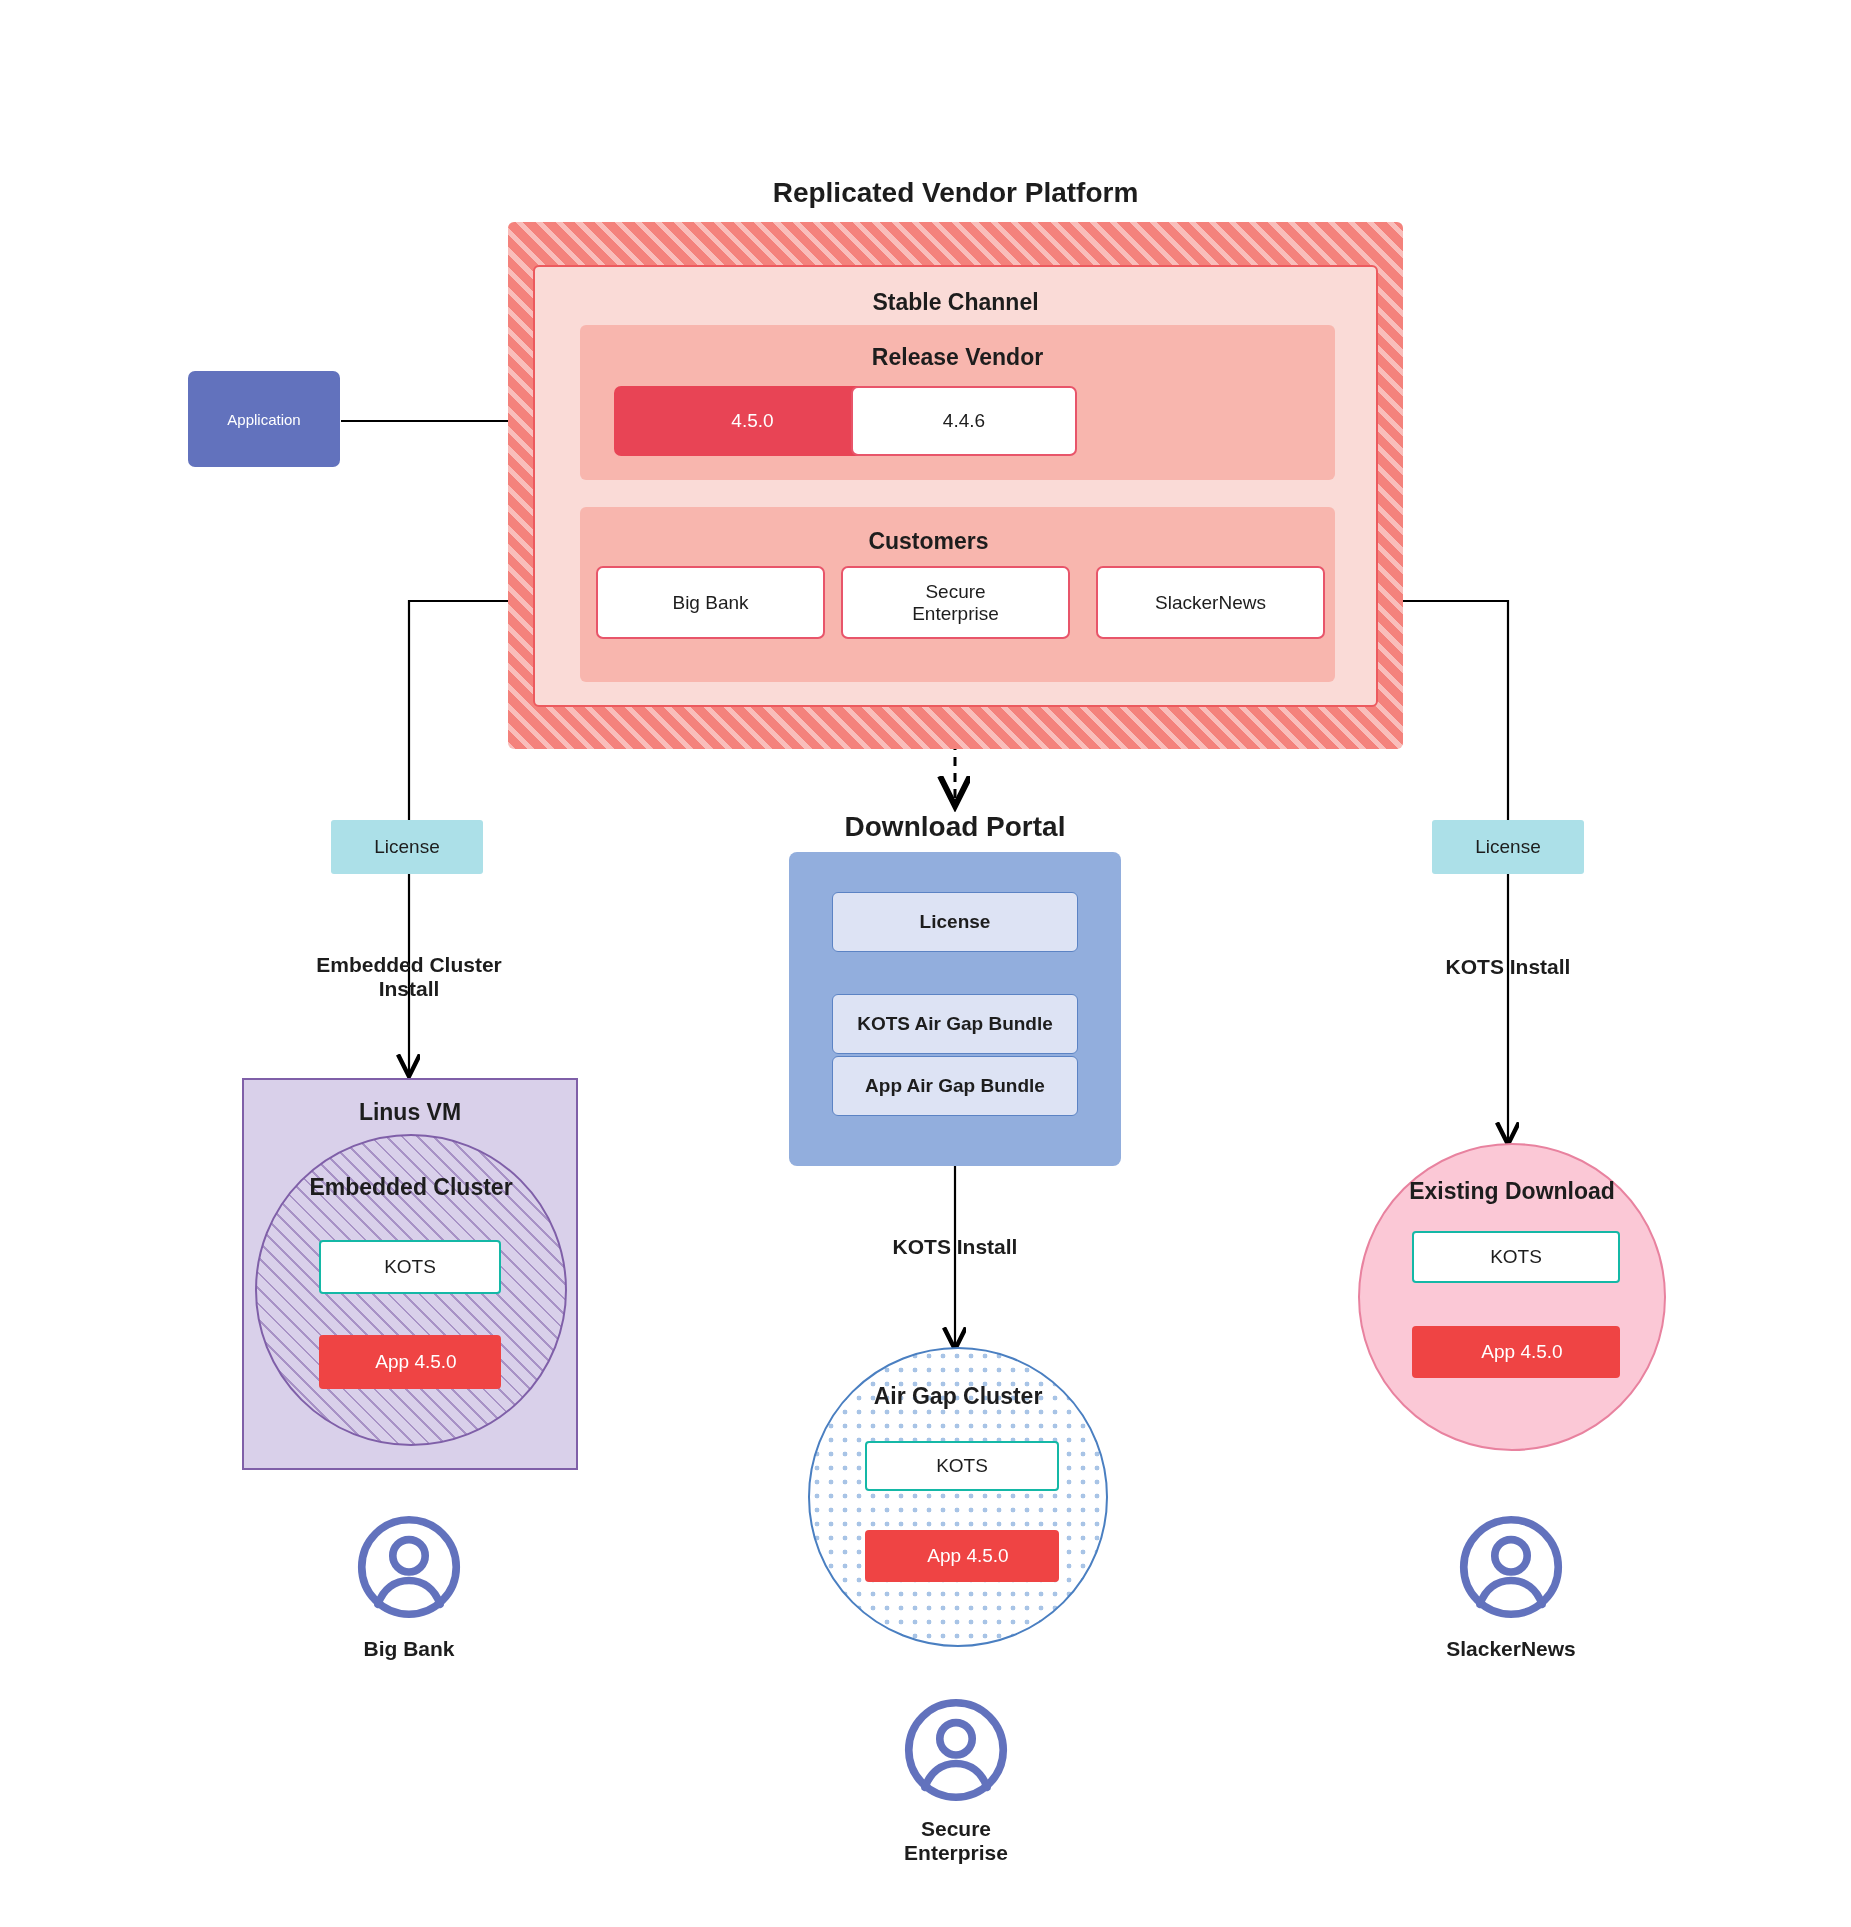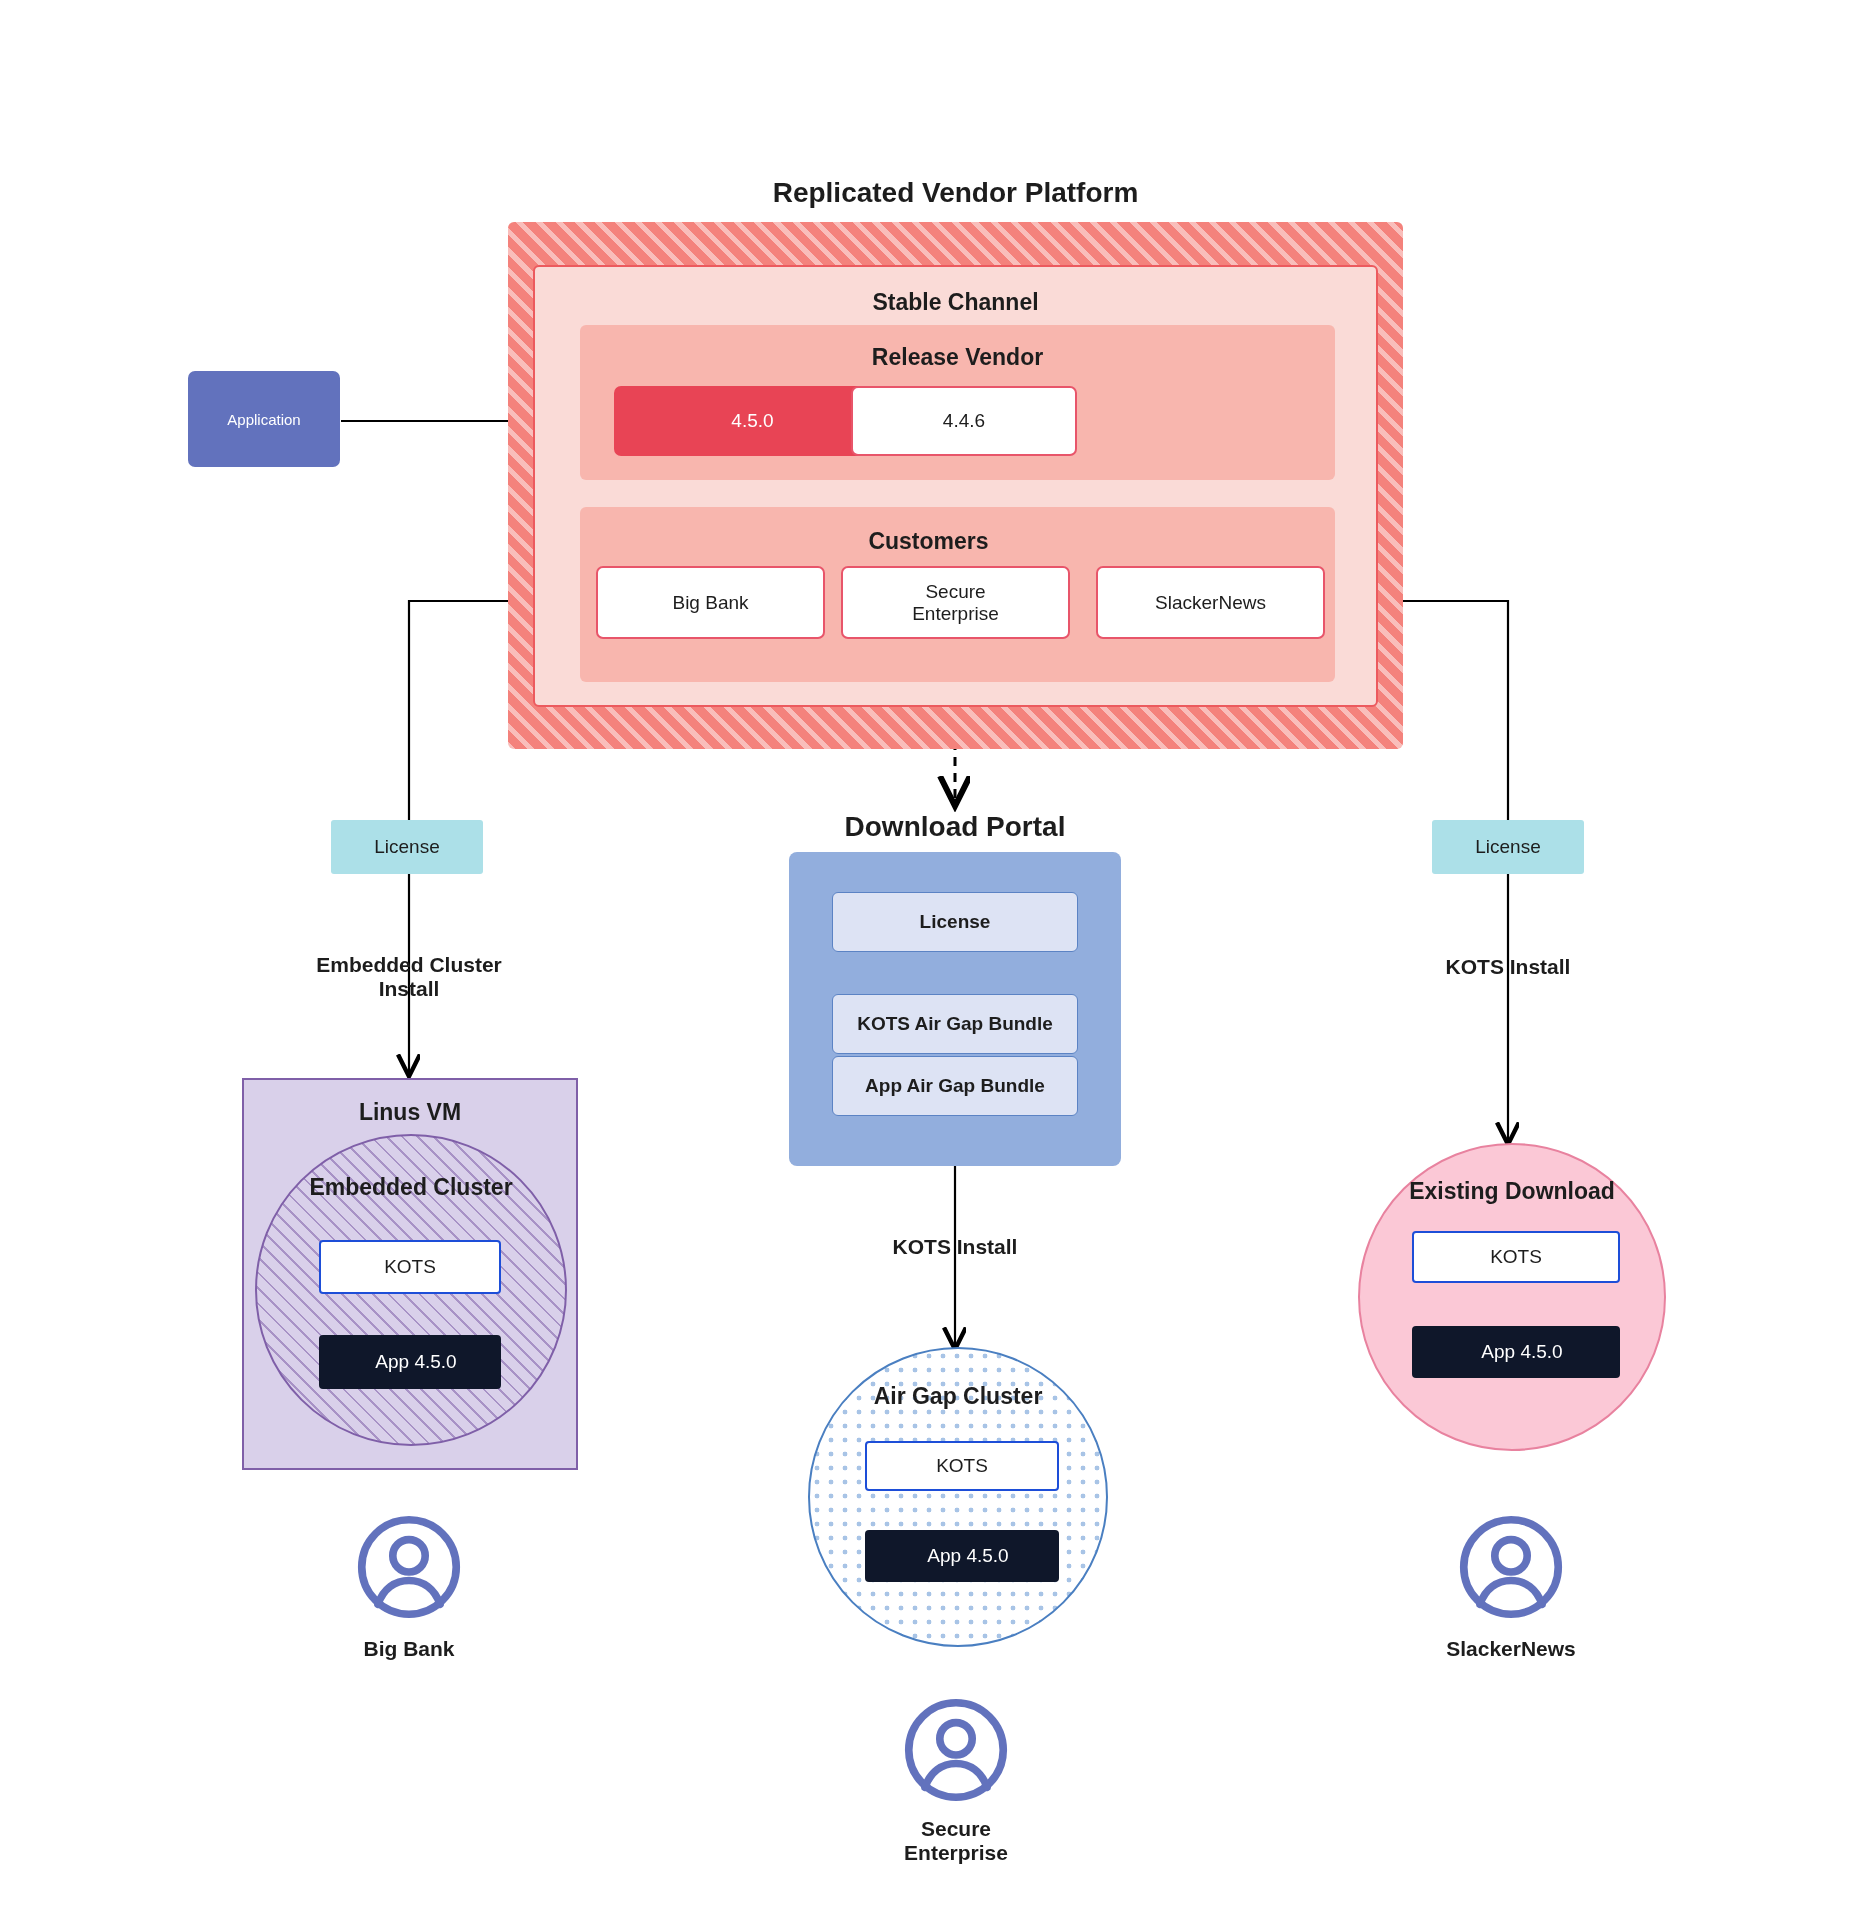--- a/index.html
+++ b/index.html
@@ -110,27 +110,27 @@
     background-size:14px 14px;
   }
   .existing-circle{
     border-radius:50%;
     border:2px solid #e8829f;
     background:#fbc8d6;
   }
 
   .kots-box{
     background:#ffffff;
-    border:2px solid #1d4ed8;
+    border:2px solid #14b8a6;
     border-radius:4px;
     color:#1d1d1d;
     font-size:19px;
   }
   .appver-box{
-    background:#0f172a;
+    background:#ef4444;
     border-radius:4px;
     color:#ffffff;
     font-size:19px;
     padding-left:12px;
   }
 
   svg.ovl{position:absolute;left:0;top:0;width:1851px;height:1927px;pointer-events:none;}
 
   .person-wrap{display:flex;align-items:center;justify-content:center;}
 </style>

